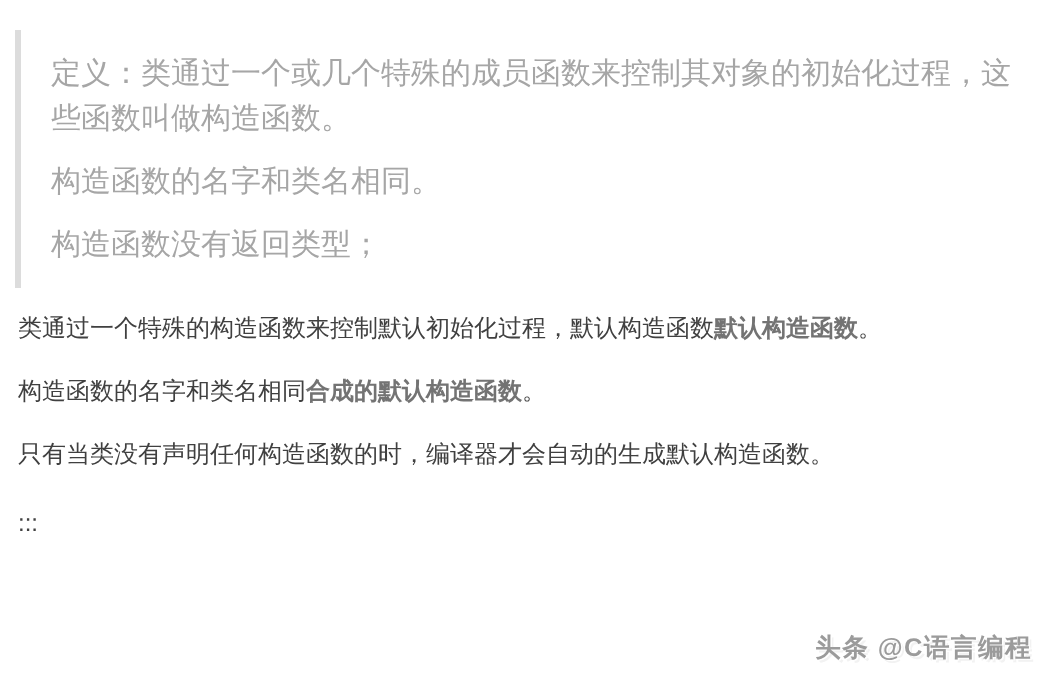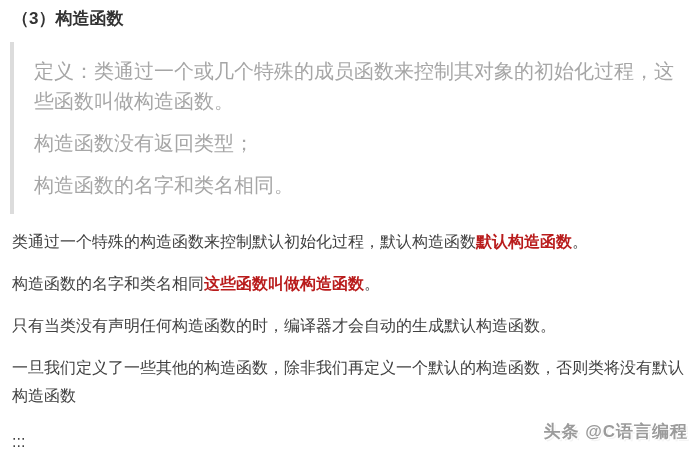--- a/index.html
+++ b/index.html
@@ -36,21 +36,21 @@
     line-height: 1.5;
   }
   .body-para {
     margin: 14px 0;
     font-size: 16px;
     line-height: 1.75;
     color: #404040;
   }
   .body-para strong {
     font-weight: bold;
-    color: #b91c1c;
+    color: #737373;
   }
   .tip-marker {
     margin: 22px 0 14px 0;
   }
   .tip-close-row {
     margin: 18px 0 0 0;
   }
   .watermark {
     position: absolute;
     right: 12px;
@@ -61,34 +61,32 @@
     text-shadow: 1px 1px 0 #ffffff, 2px 2px 0 #f2f2f2;
     letter-spacing: 1px;
     text-align: center;
   }
 </style>
 </head>
 <body>
 
 <div class="page">
 
-  <h3 class="article-title">（3）构造函数</h3>
 
   <blockquote class="definition-quote">
     <p>定义：类通过一个或几个特殊的成员函数来控制其对象的初始化过程，这些函数叫做构造函数。</p>
+    <p>构造函数的名字和类名相同。</p>
     <p>构造函数没有返回类型；</p>
-    <p>构造函数的名字和类名相同。</p>
   </blockquote>
 
   <p class="body-para"><span>类通过一个特殊的构造函数来控制默认初始化过程，默认构造函数</span><strong>默认构造函数</strong><span>。</span></p>
 
-  <p class="body-para"><span>构造函数的名字和类名相同</span><strong>这些函数叫做构造函数</strong><span>。</span></p>
+  <p class="body-para"><span>构造函数的名字和类名相同</span><strong>合成的默认构造函数</strong><span>。</span></p>
 
 
   <p class="body-para">只有当类没有声明任何构造函数的时，编译器才会自动的生成默认构造函数。</p>
 
-  <p class="body-para">一旦我们定义了一些其他的构造函数，除非我们再定义一个默认的构造函数，否则类将没有默认构造函数</p>
 
   <p class="body-para tip-close-row">:::</p>
 
   <div class="watermark">头条 @C语言编程</div>
 
 </div>
 
 </body></html>

